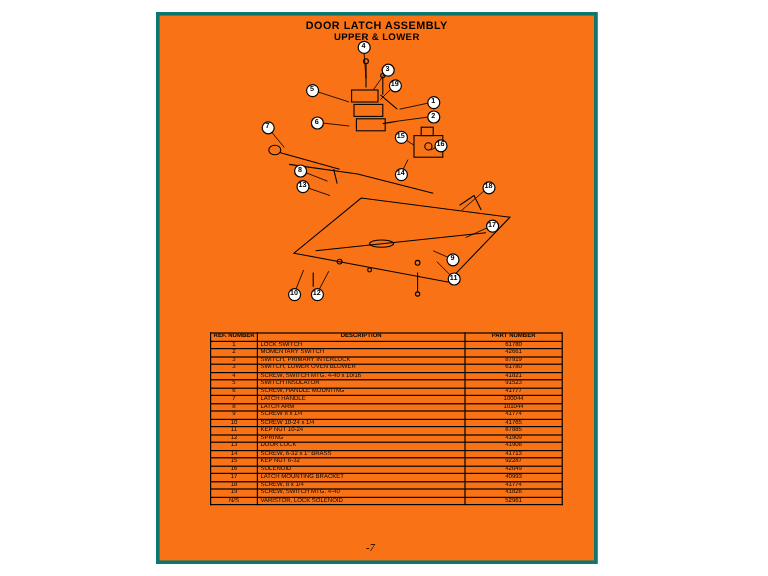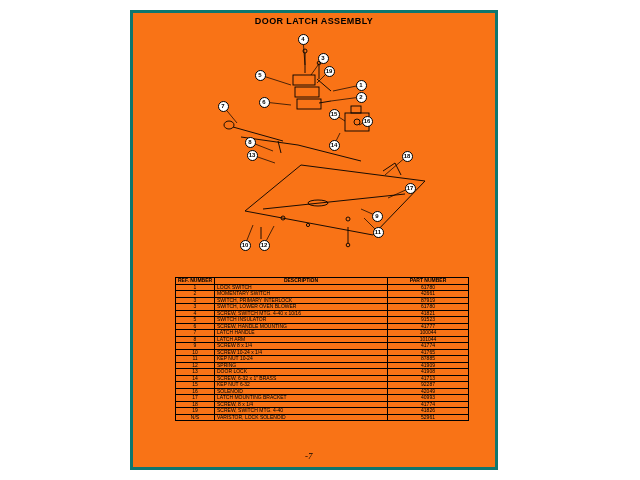--- a/index.html
+++ b/index.html
@@ -46,20 +46,21 @@
     font-family:"Liberation Serif",serif;font-style:italic;font-size:9px;
   }
 </style>
 </head>
 <body>
 
 <div class="page">
 
   <div class="title-block">
     <div class="title-line1">DOOR LATCH ASSEMBLY</div>
+    <div class="title-line2">UPPER &amp; LOWER</div>
   </div>
 
   <div class="diagram">
     <svg id="drawing" width="362" height="456" viewBox="0 0 362 456" fill="none" stroke="#000" stroke-width="0.9">
 
       <line x1="172" y1="40" x2="172" y2="60"></line>
       <circle cx="172" cy="38" r="2"></circle>
       <line x1="186" y1="52" x2="186" y2="66"></line>
       <circle cx="186" cy="50" r="1.8"></circle>
 

